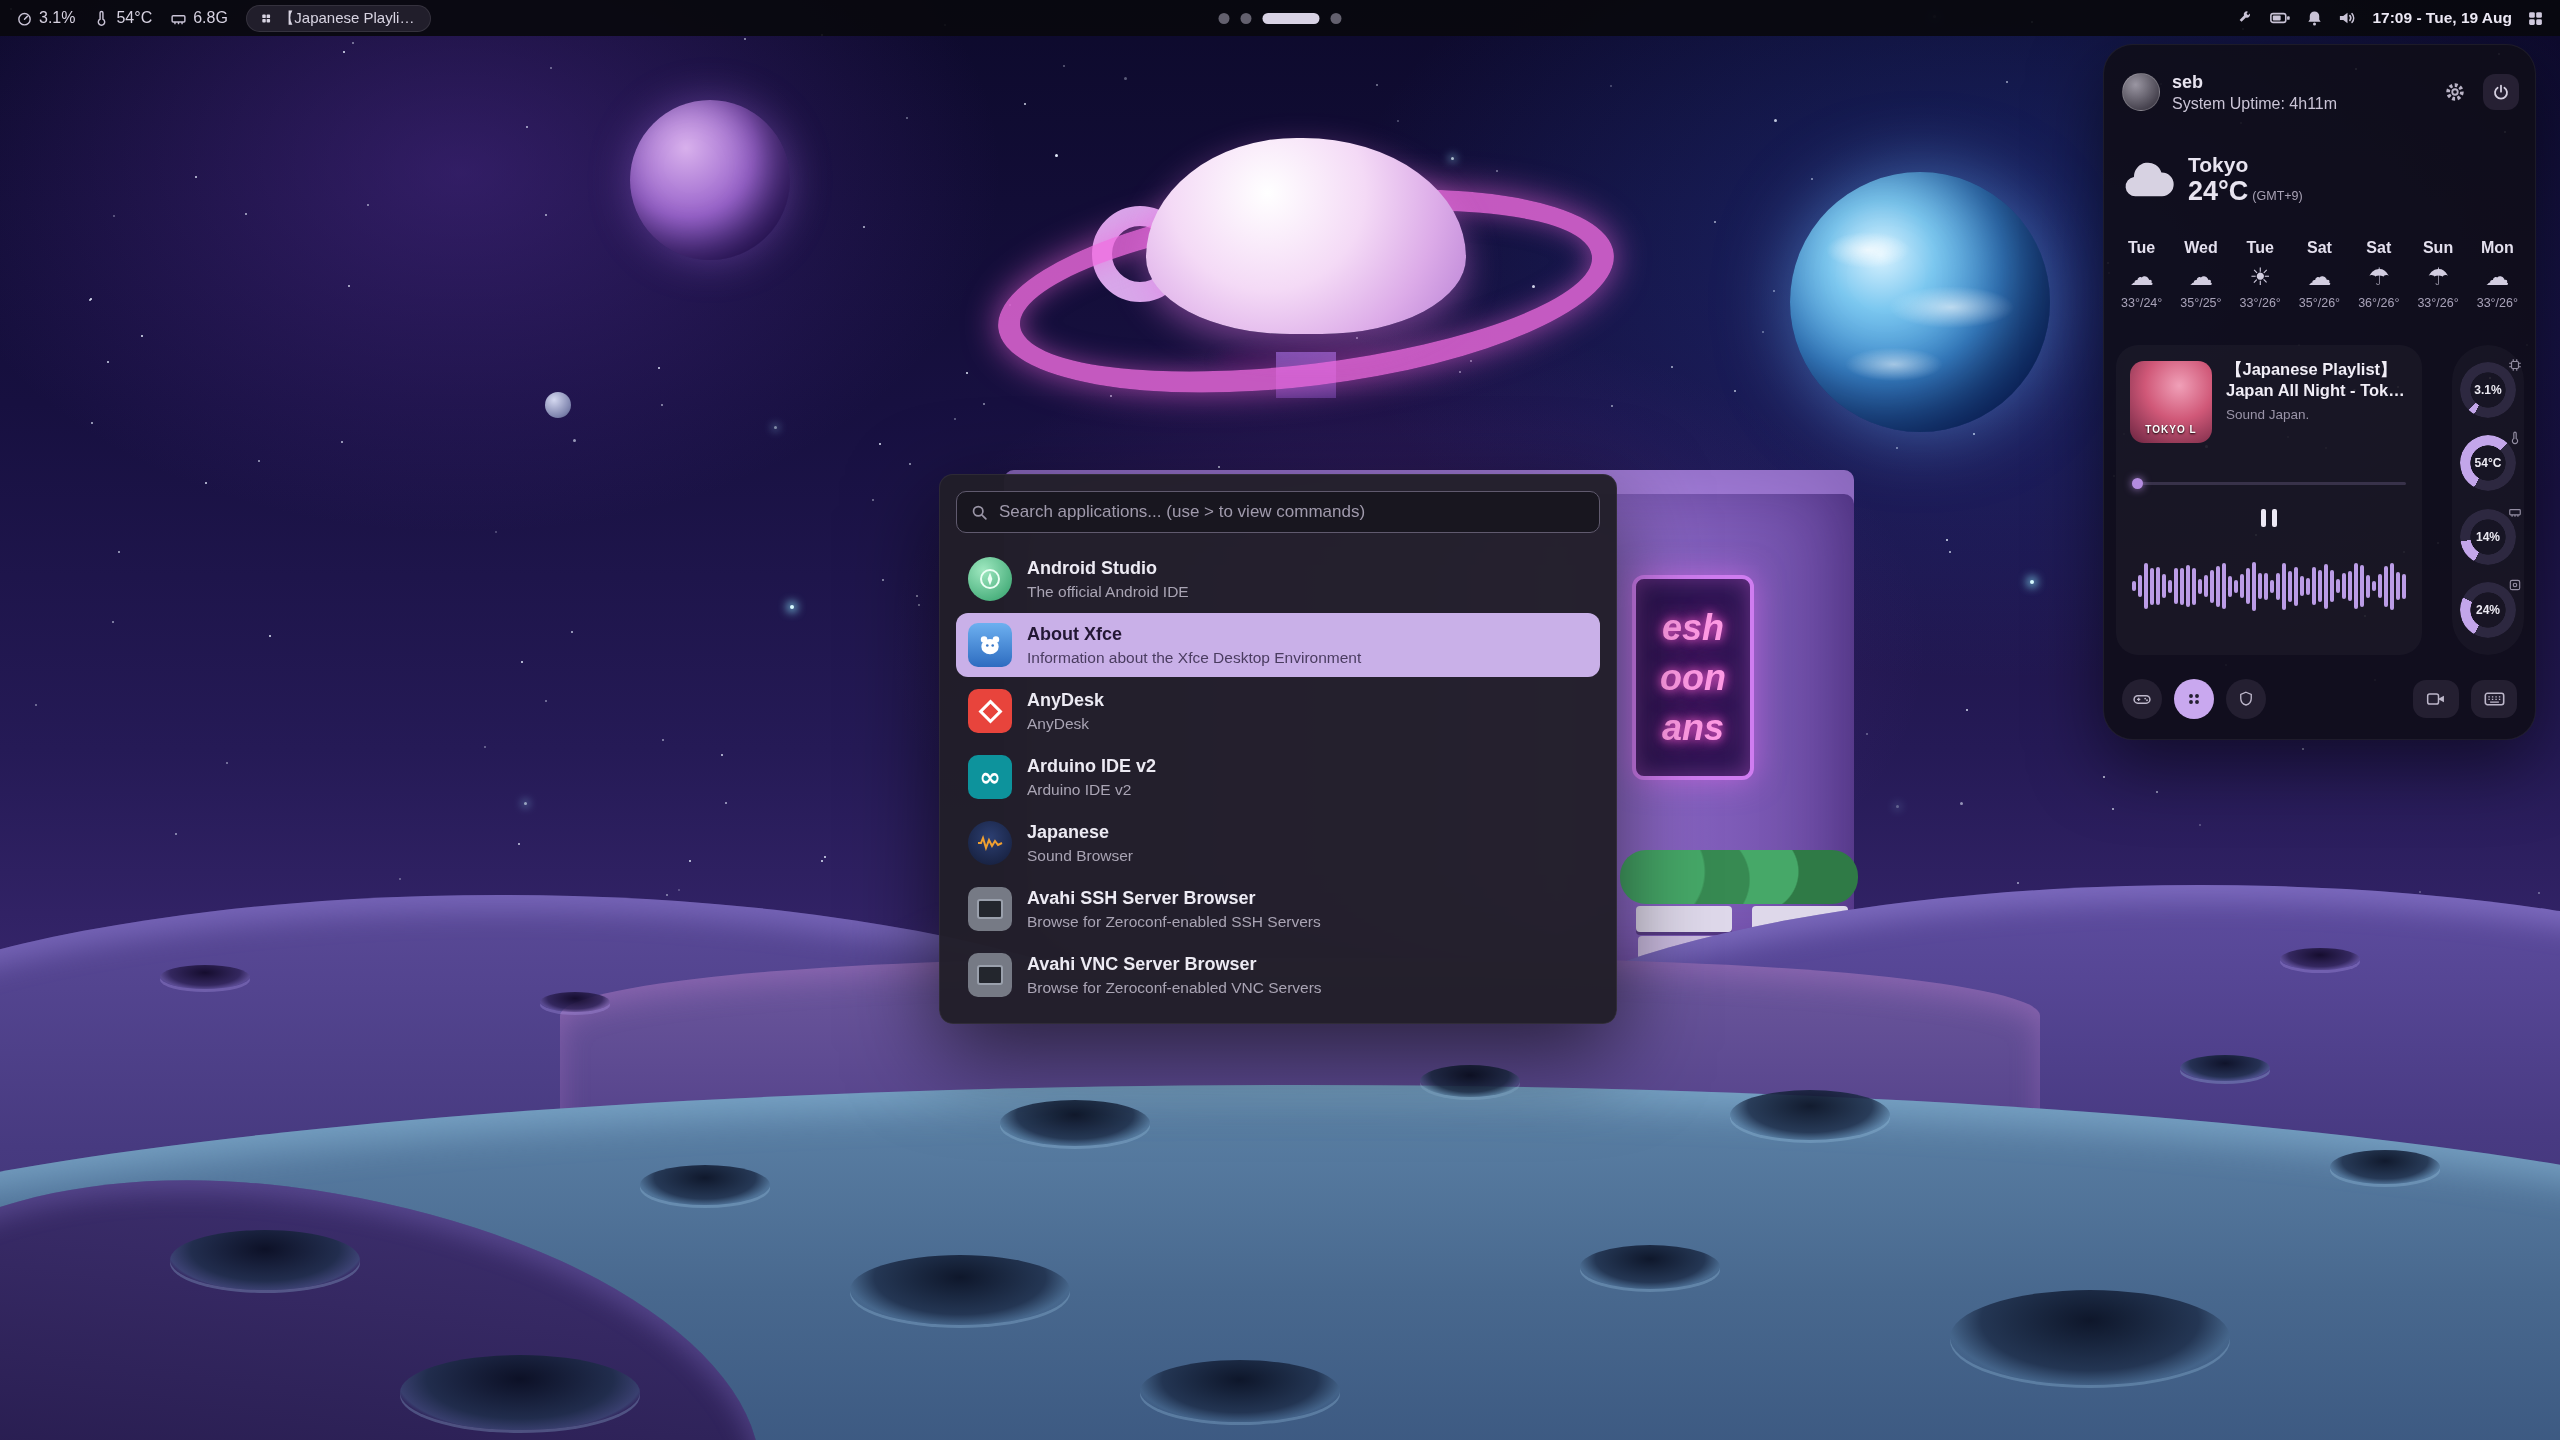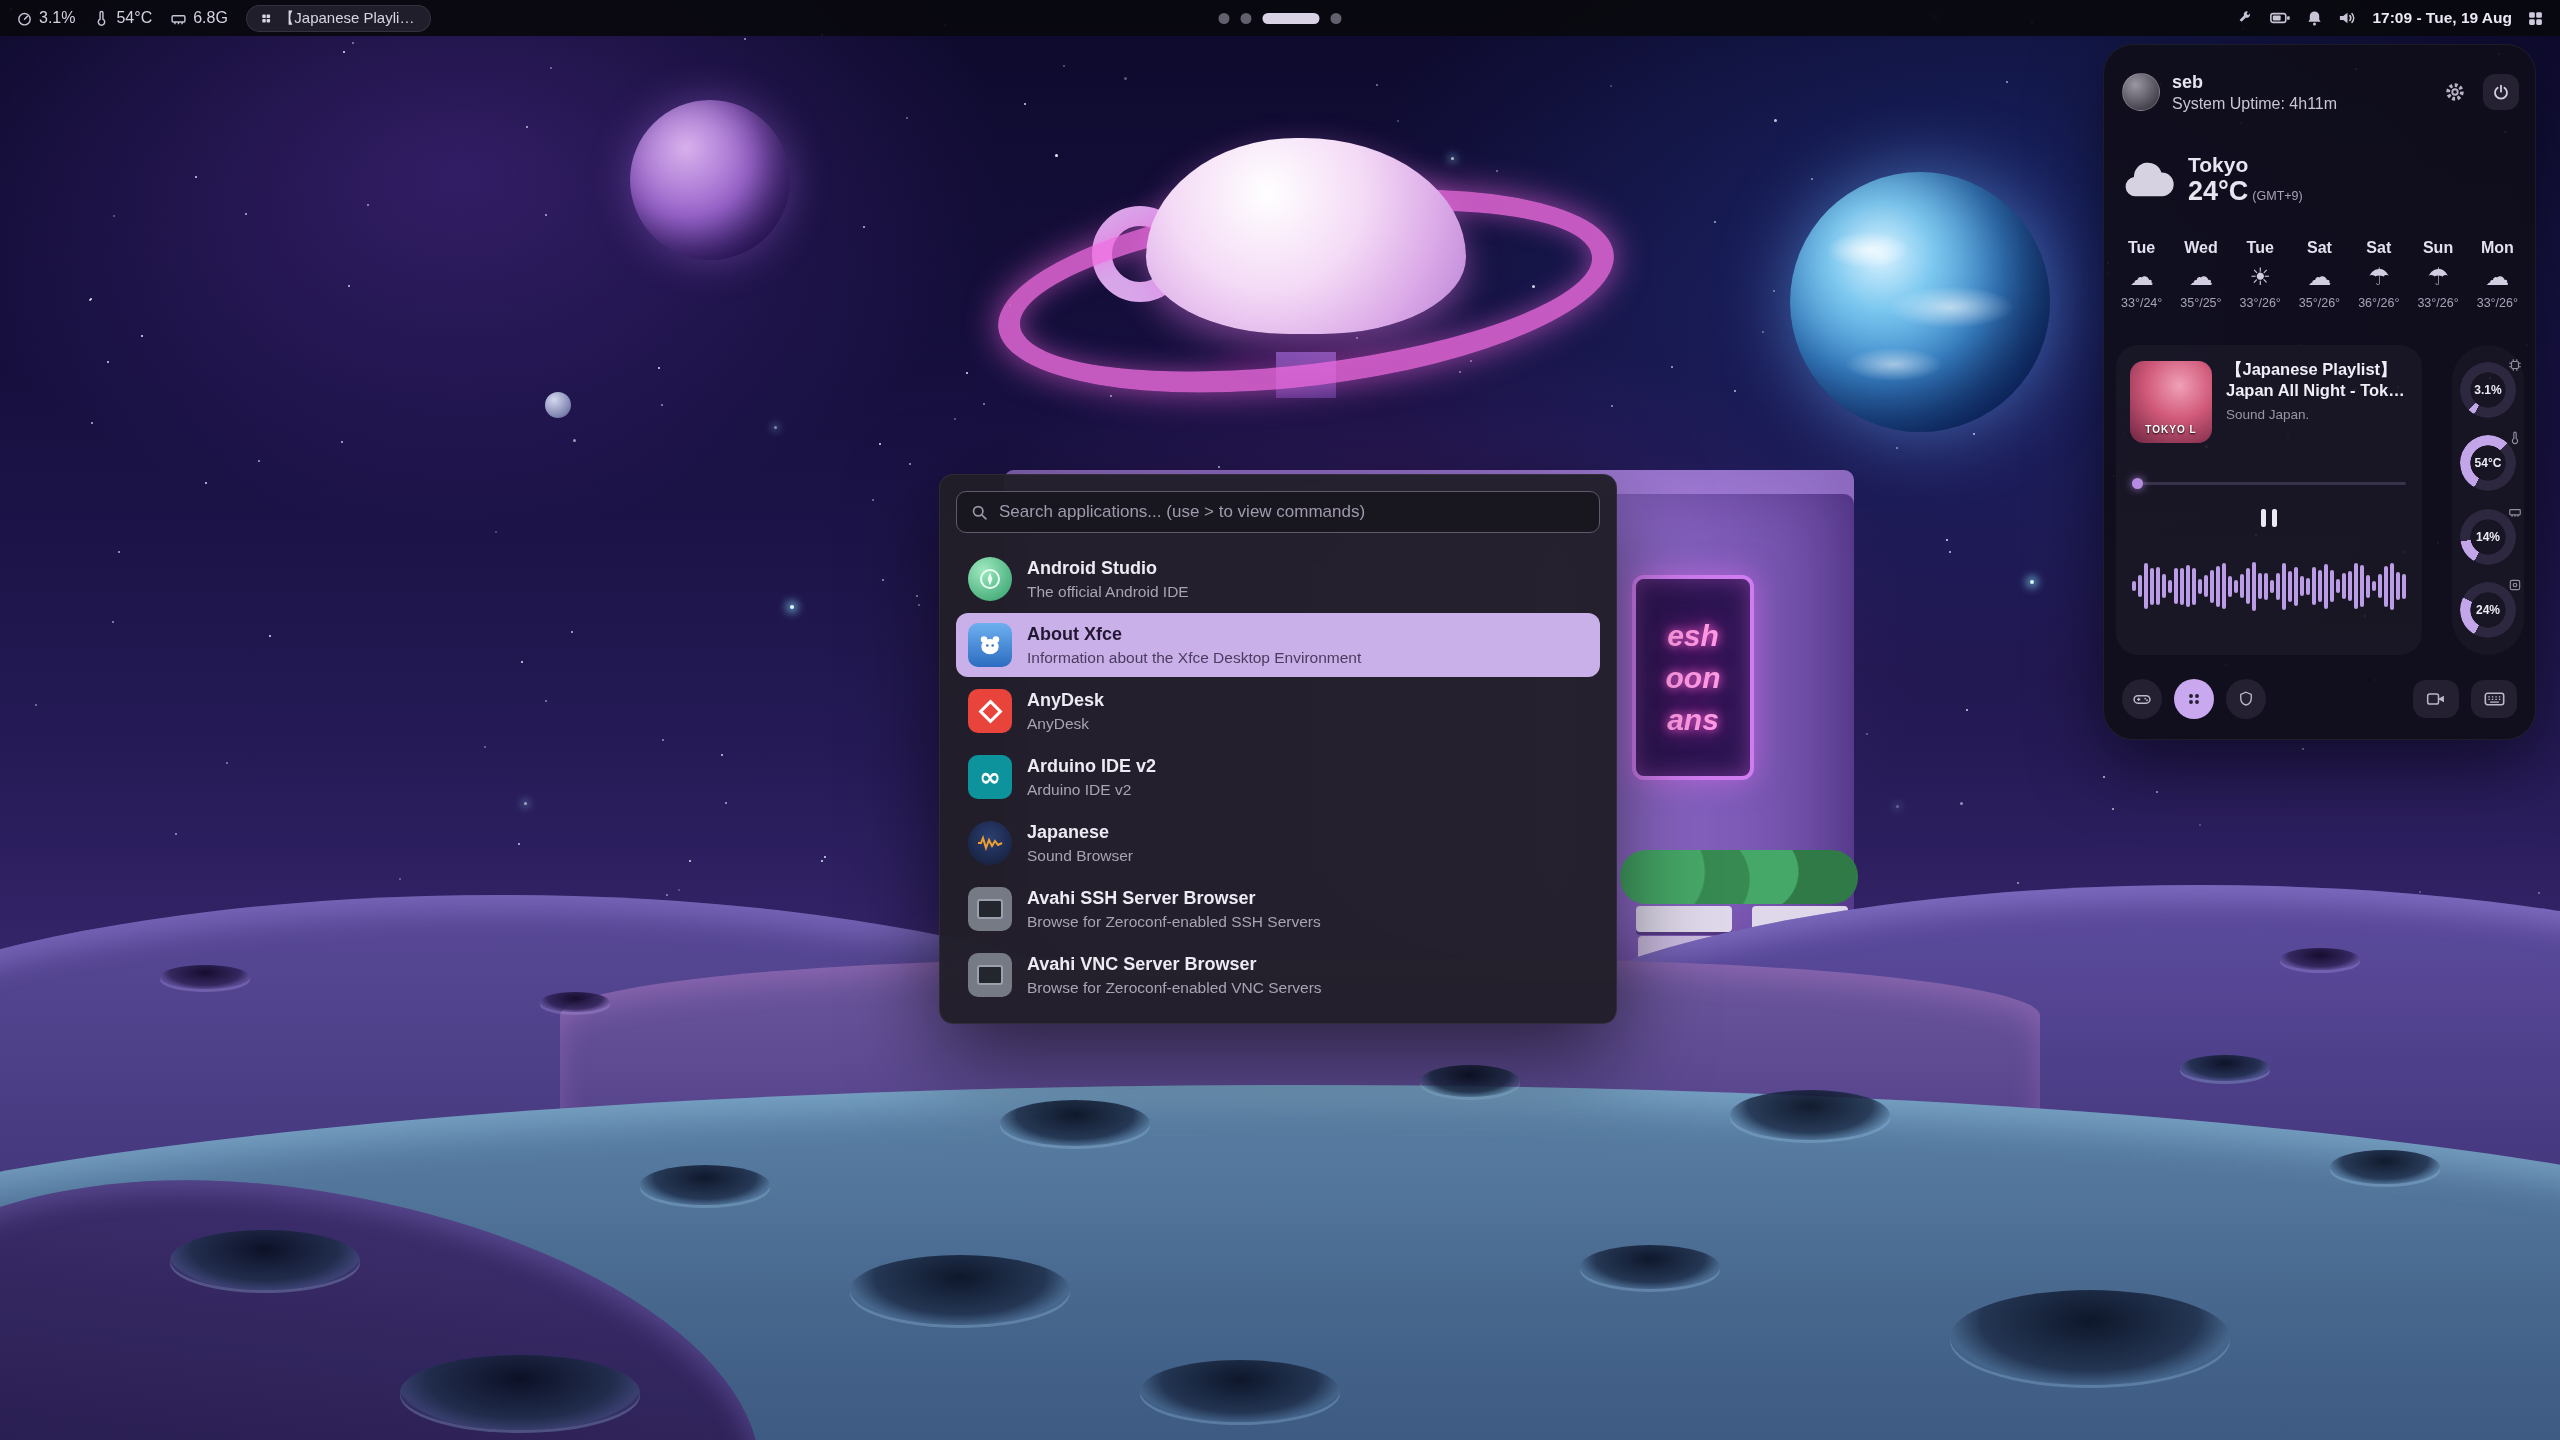--- a/index.html
+++ b/index.html
@@ -55,21 +55,21 @@
   .shop-sign .txt{font-style:italic;font-weight:700;font-size:58px;letter-spacing:2px;color:#ffe2f7;
     text-shadow:0 0 10px #ff7ce0,0 0 28px #f048c8,0 0 54px #d020a8;}
   .shop-sign .cupglyph{font-size:42px;color:#ffd8f4;text-shadow:0 0 14px #ff7ce0,0 0 30px #f048c8;}
   .shop-building{position:absolute;left:1004px;top:470px;width:850px;height:500px;z-index:4;border-radius:10px 10px 0 0;
     background:linear-gradient(90deg,#5d3f96 0%,#7e58bc 40%,#9a74d6 65%,#6a4aa2 100%);
     box-shadow:inset 0 24px 0 rgba(190,150,240,.55), inset 0 0 80px rgba(30,10,70,.5);}
   .shop-window{position:absolute;left:1632px;top:575px;width:122px;height:205px;z-index:5;
     background:#2d1552;border:4px solid #cf7cf0;border-radius:12px;
     box-shadow:0 0 30px rgba(230,110,240,.55), inset 0 0 22px rgba(230,110,240,.35);
     display:flex;flex-direction:column;align-items:center;justify-content:center;gap:8px;}
-  .shop-window span{font-style:italic;font-weight:700;font-size:30px;color:#ff9ae4;
+  .shop-window span{font-style:italic;font-weight:700;font-size:36px;color:#ff9ae4;
     text-shadow:0 0 10px #f060d0,0 0 22px #d030b0;}
   .hedge{position:absolute;left:1620px;top:850px;width:238px;height:54px;z-index:6;border-radius:26px;
     background:radial-gradient(circle at 12% 40%,#46a868 0 26%,transparent 27%),
       radial-gradient(circle at 34% 55%,#378a52 0 30%,transparent 31%),
       radial-gradient(circle at 58% 40%,#46a868 0 28%,transparent 29%),
       radial-gradient(circle at 82% 55%,#2f7a46 0 30%,transparent 31%),#2f7a46;}
   .planter{position:absolute;z-index:6;background:#ded8ea;border-radius:4px;box-shadow:0 3px 0 rgba(40,20,70,.45)}
   .steps{position:absolute;z-index:6;background:#c9bade;border-radius:4px;box-shadow:0 3px 0 rgba(40,20,70,.4)}
 
   

